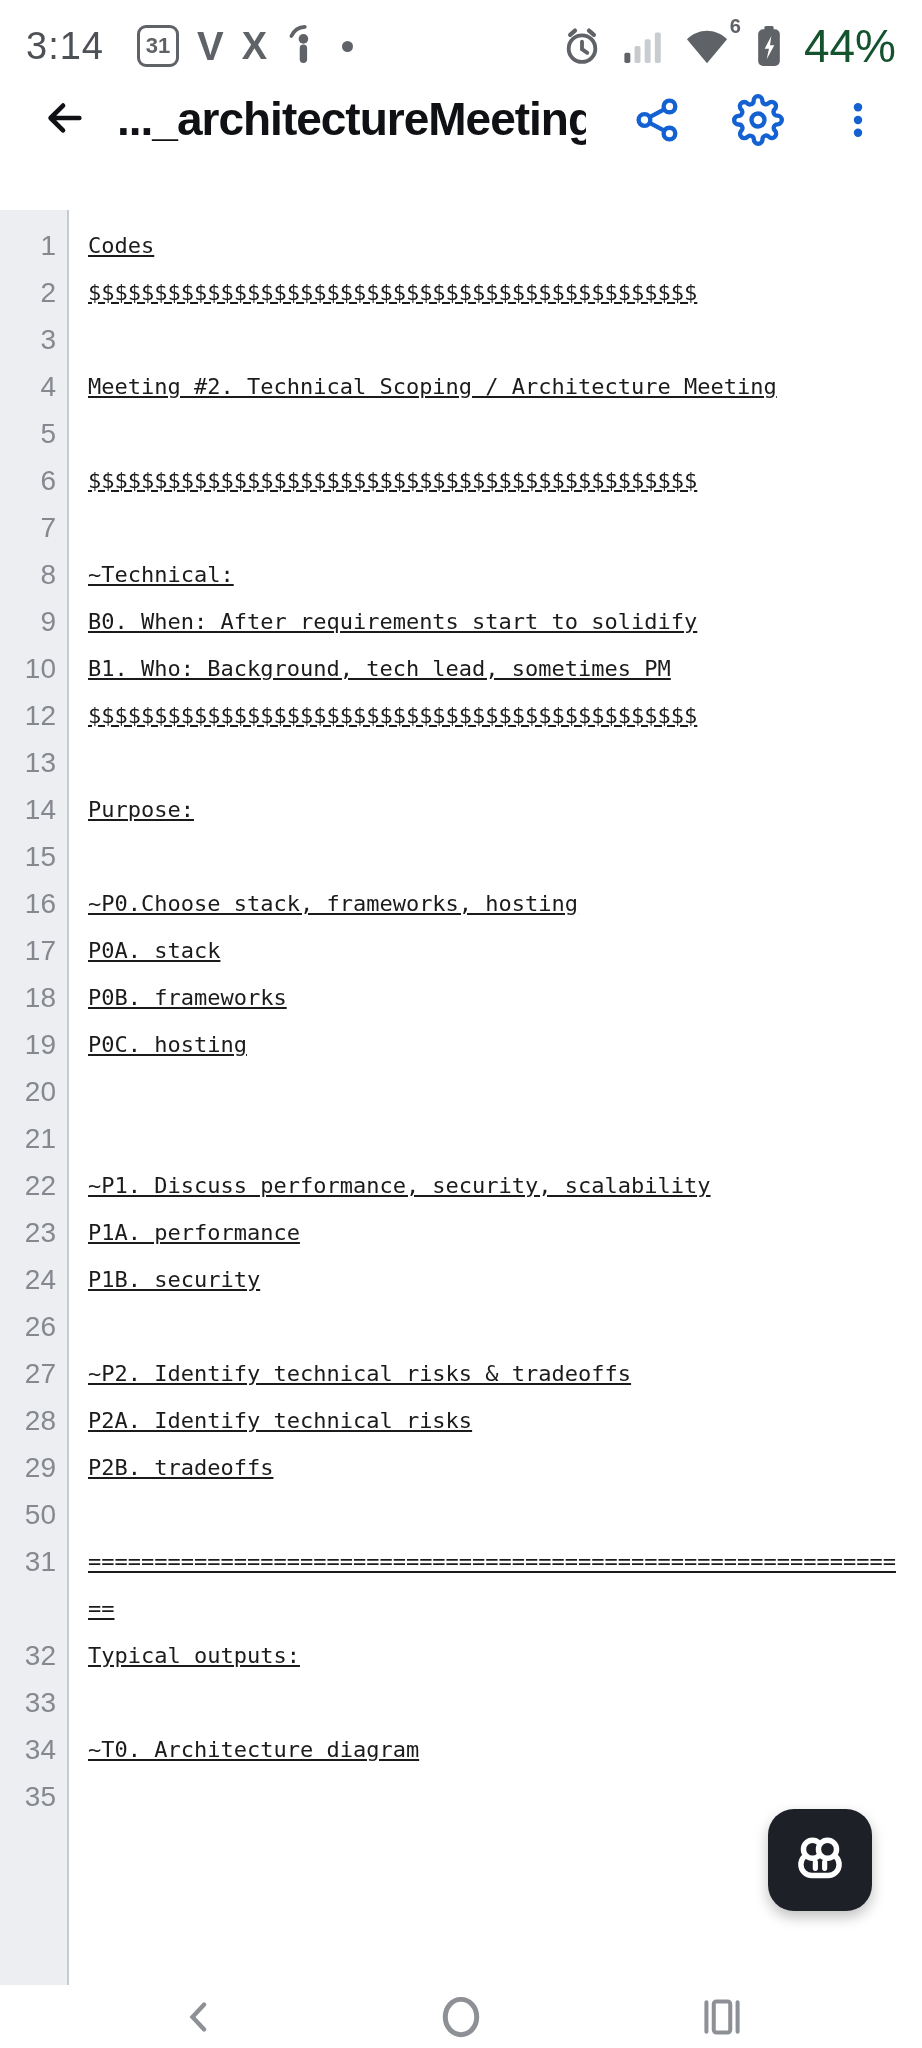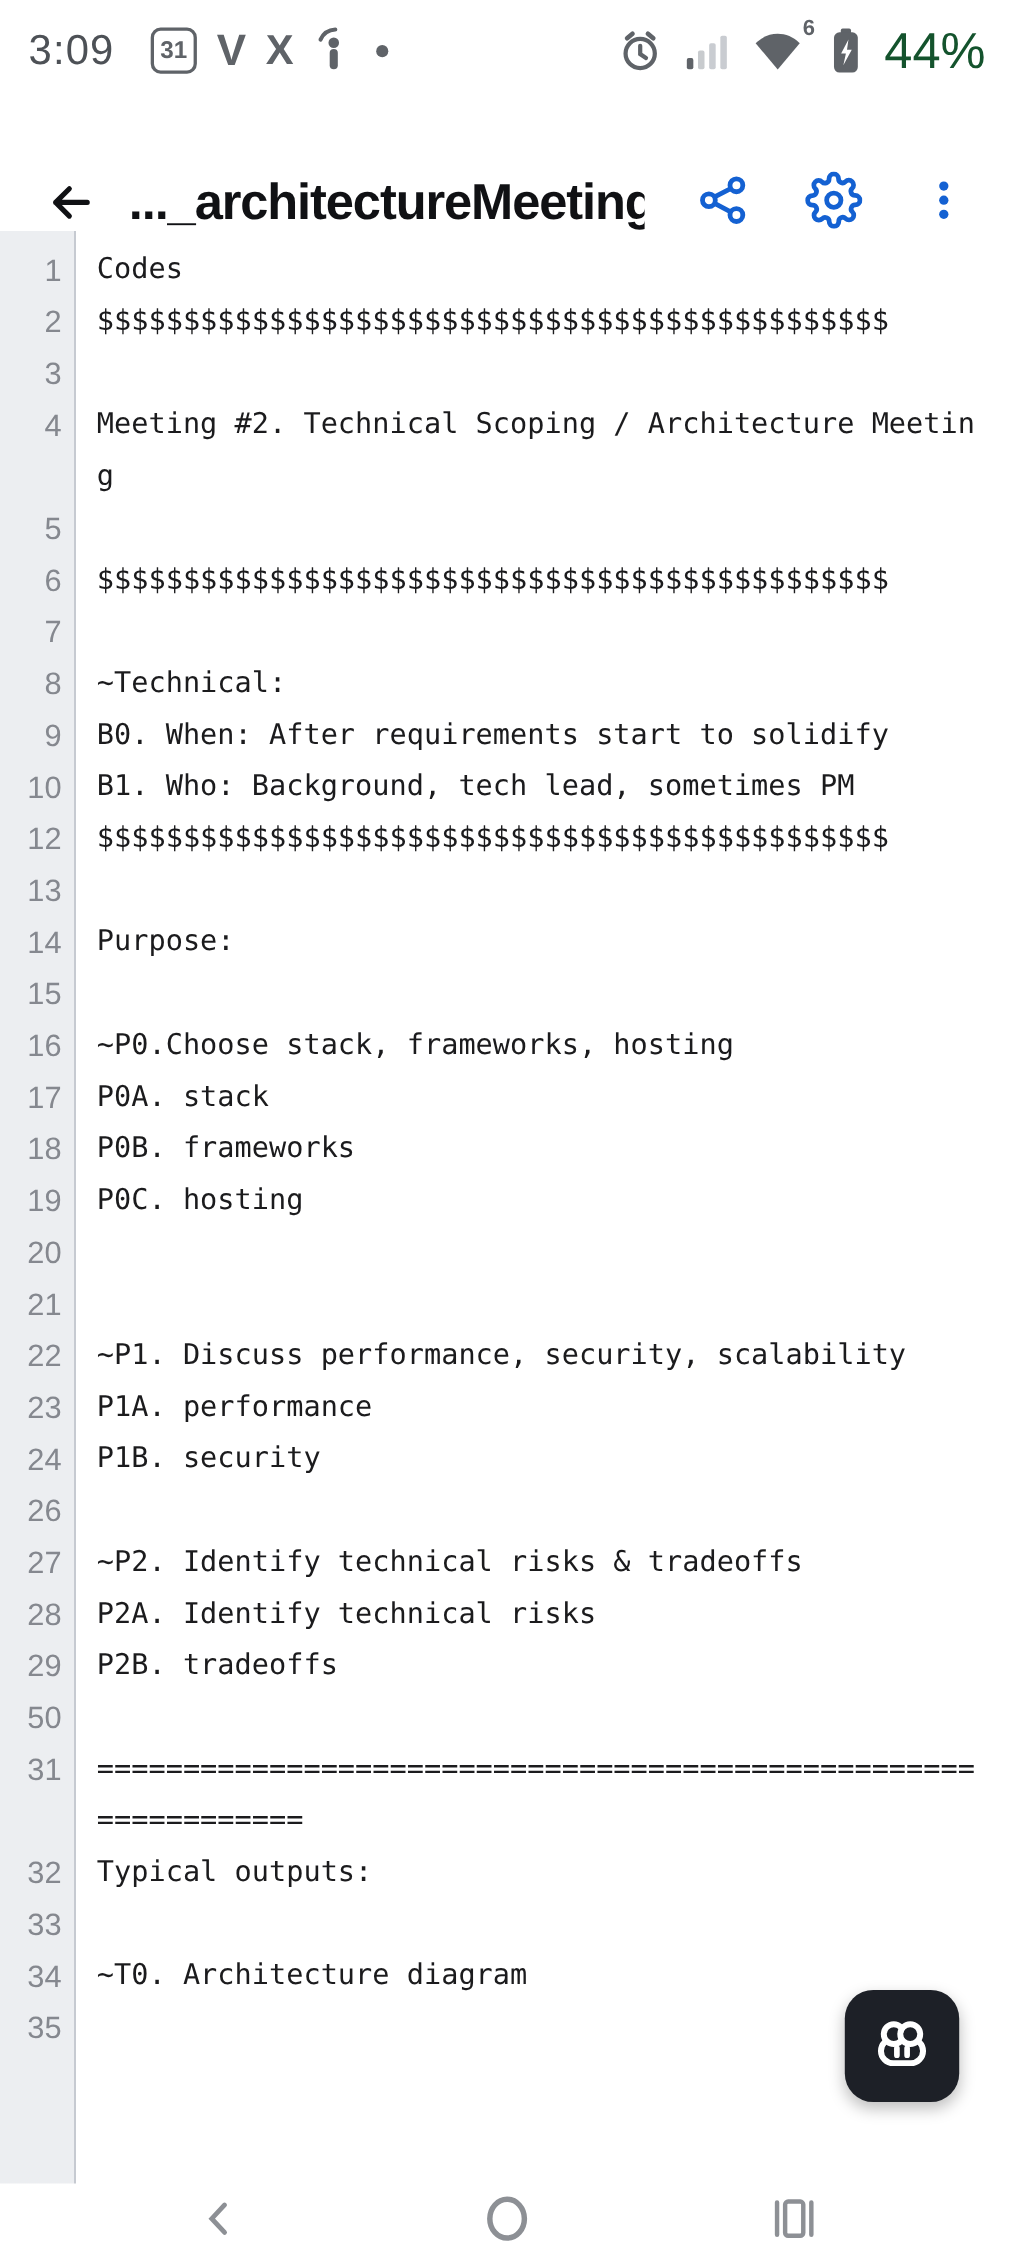--- a/index.html
+++ b/index.html
@@ -30,21 +30,21 @@
   .wifi-wrap { position:relative; margin:0 10px; }
   .wifi-gen {
     position:absolute; top:-10px; right:-11px;
     font-size:20px; font-weight:bold; color:#5f6368;
   }
   .battery-pct { font-size:46px; color:#14532d; margin-left:6px; }
 
   
   .app-bar {
     height:118px; flex:0 0 118px;
-    display:flex; align-items:flex-end; padding:0 36px 0 38px;
+    display:flex; align-items:flex-start; padding:0 36px 0 38px;
   }
   .back-btn { width:52px; height:52px; display:flex; align-items:center; justify-content:center; margin-right:28px; }
   .app-title {
     font-size:46px; font-weight:700; color:#101114; letter-spacing:-1px;
     flex:1 1 auto; white-space:nowrap; overflow:hidden;
   }
   .ab-actions { display:flex; align-items:center; }
   .ab-btn { width:56px; height:56px; display:flex; align-items:center; justify-content:center; margin-left:44px; }
 
   
@@ -55,22 +55,22 @@
   }
   .row { display:flex; min-height:47px; }
   .ln {
     flex:0 0 69px; text-align:right; padding-right:13px;
     font-size:28px; line-height:47px; color:#85888f;
     font-family:"Liberation Sans", sans-serif;
   }
   .code {
     flex:0 0 auto; width:813px; margin-left:19px;
     font-family:"DejaVu Sans Mono","Liberation Mono",monospace;
-    font-size:26px; line-height:47px; color:#1b1b1d;
-    white-space:pre-wrap; word-break:break-all;
+    font-size:22px; line-height:47px; color:#1b1b1d;
+    white-space:pre-wrap; word-break:break-all;text-decoration:underline;
   }
 
   
   .fab {
     position:absolute; right:50px; bottom:137px;
     width:104px; height:102px; border-radius:26px;
     background:#1d2027; display:flex; align-items:center; justify-content:center;
     box-shadow:0 6px 14px rgba(0,0,0,0.25);
   }
 
@@ -80,21 +80,21 @@
     display:flex; align-items:center; justify-content:space-between;
     padding:0 176px; background:#ffffff;
   }
   .nav-btn { width:48px; height:48px; display:flex; align-items:center; justify-content:center; }
 </style>
 </head>
 <body>
 
 <div class="status-bar">
   <div class="sb-left">
-    <span class="sb-time">3:09</span>
+    <span class="sb-time">3:14</span>
     <span class="sb-icon">
       <span class="cal-box">31</span>
     </span>
     <span class="sb-icon v-glyph">V</span>
     <span class="sb-icon x-glyph">X</span>
     <span class="sb-icon">
       <svg width="34" height="44" viewBox="0 0 24 30">
         <circle cx="13" cy="10" r="3.4" fill="#5f6368"></circle>
         <rect x="10.4" y="14" width="5.2" height="13" rx="2.6" fill="#5f6368"></rect>
         <path d="M4.5 8 A 11 11 0 0 1 14 1.5" stroke="#5f6368" stroke-width="2.6" fill="none" stroke-linecap="round"></path>

